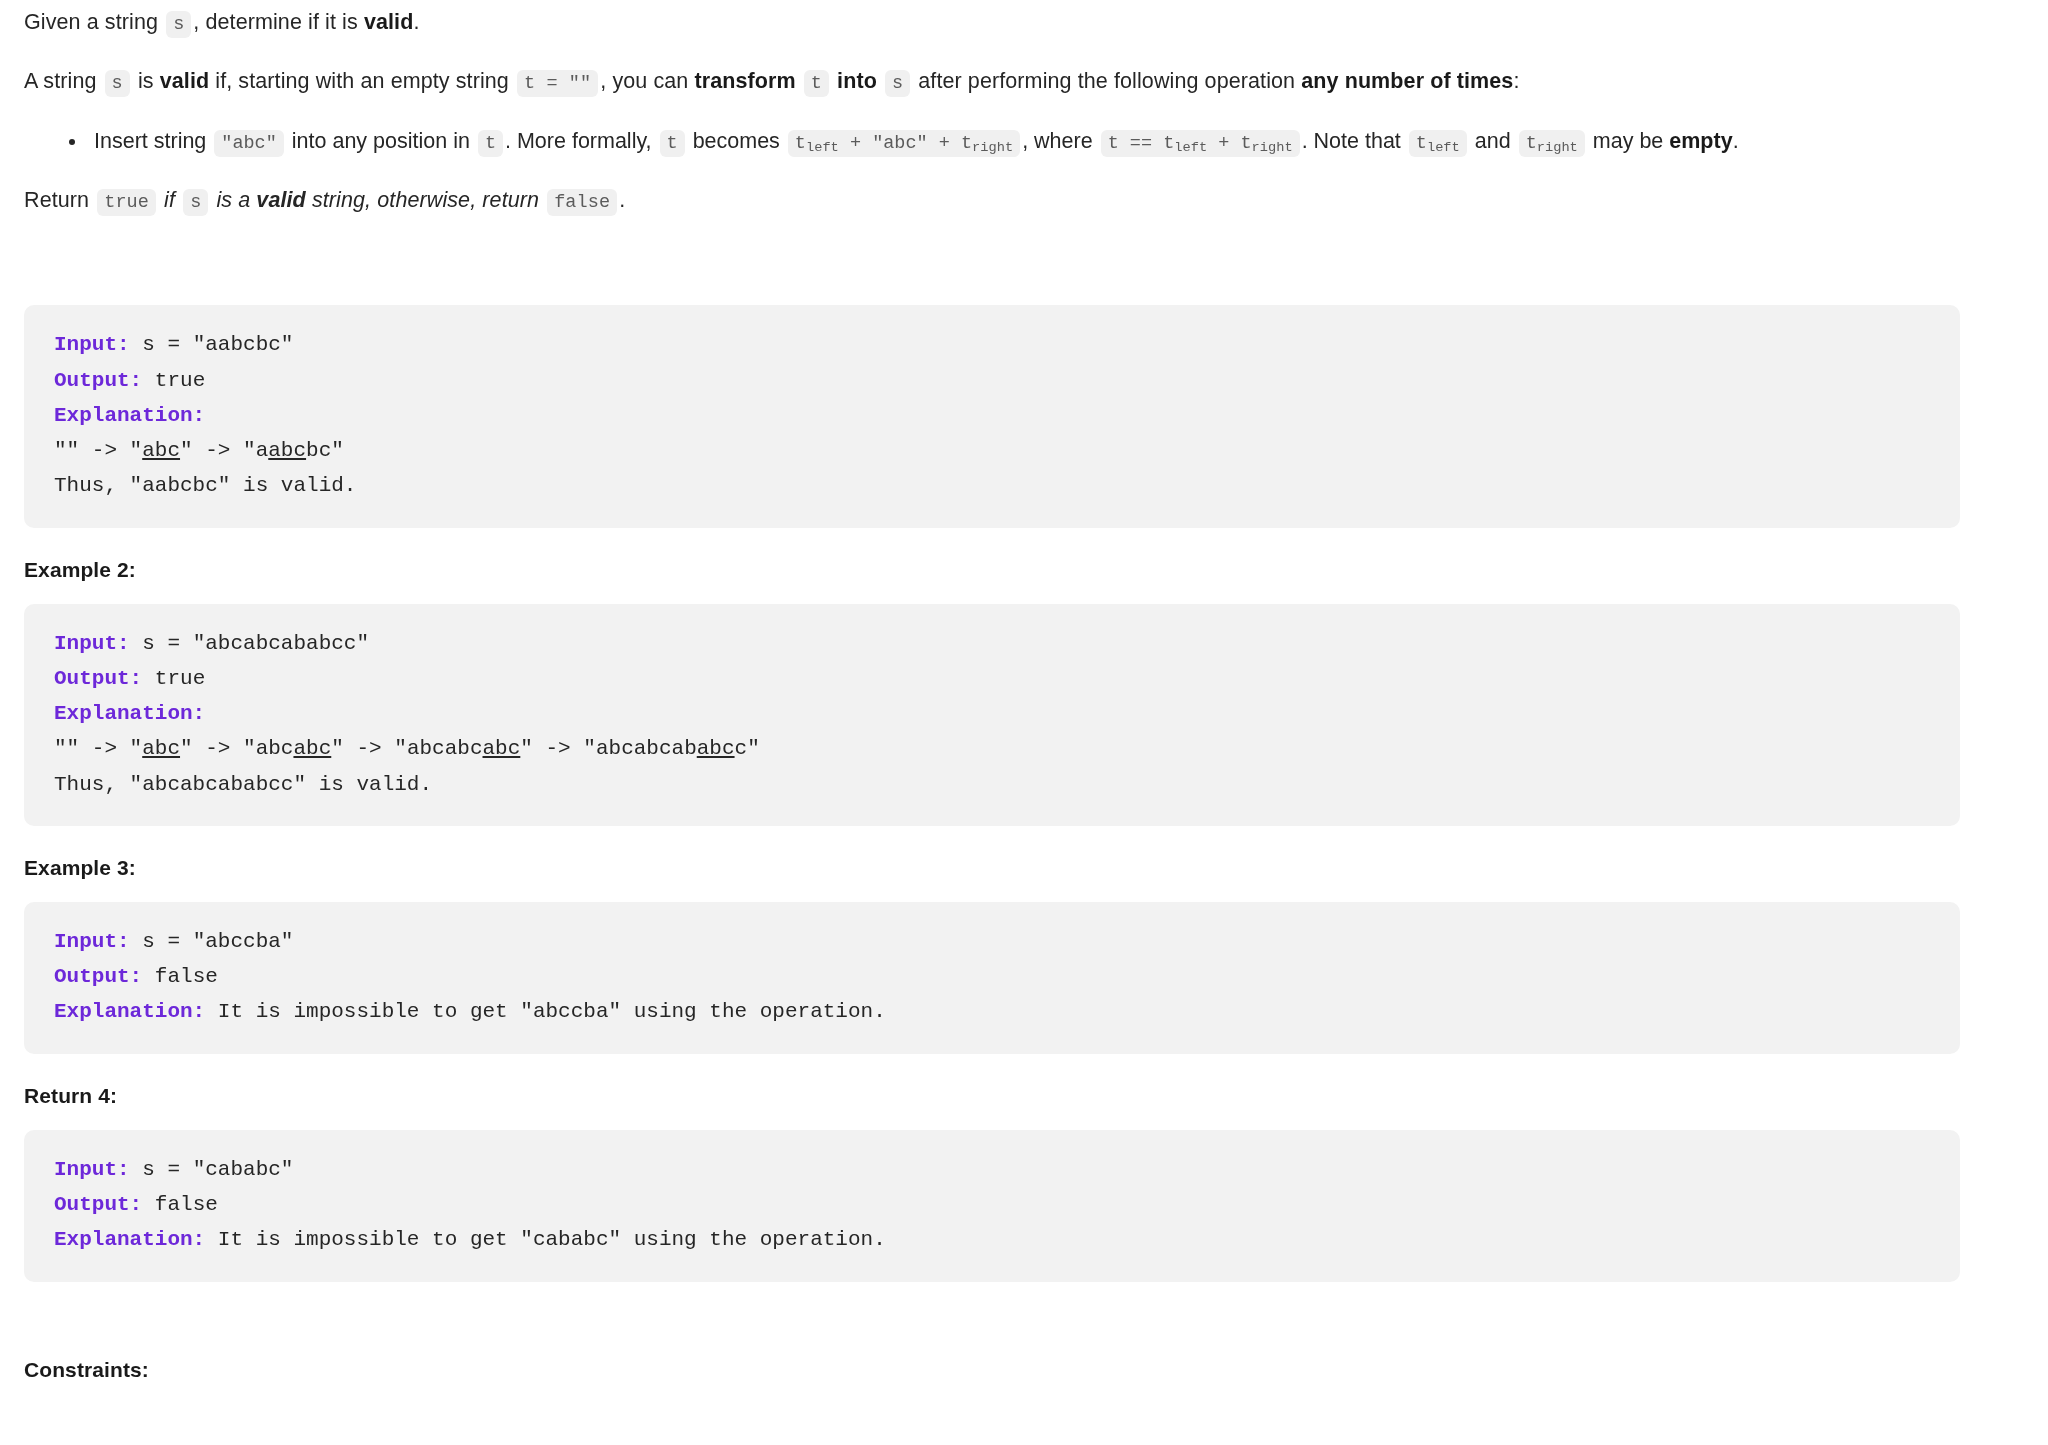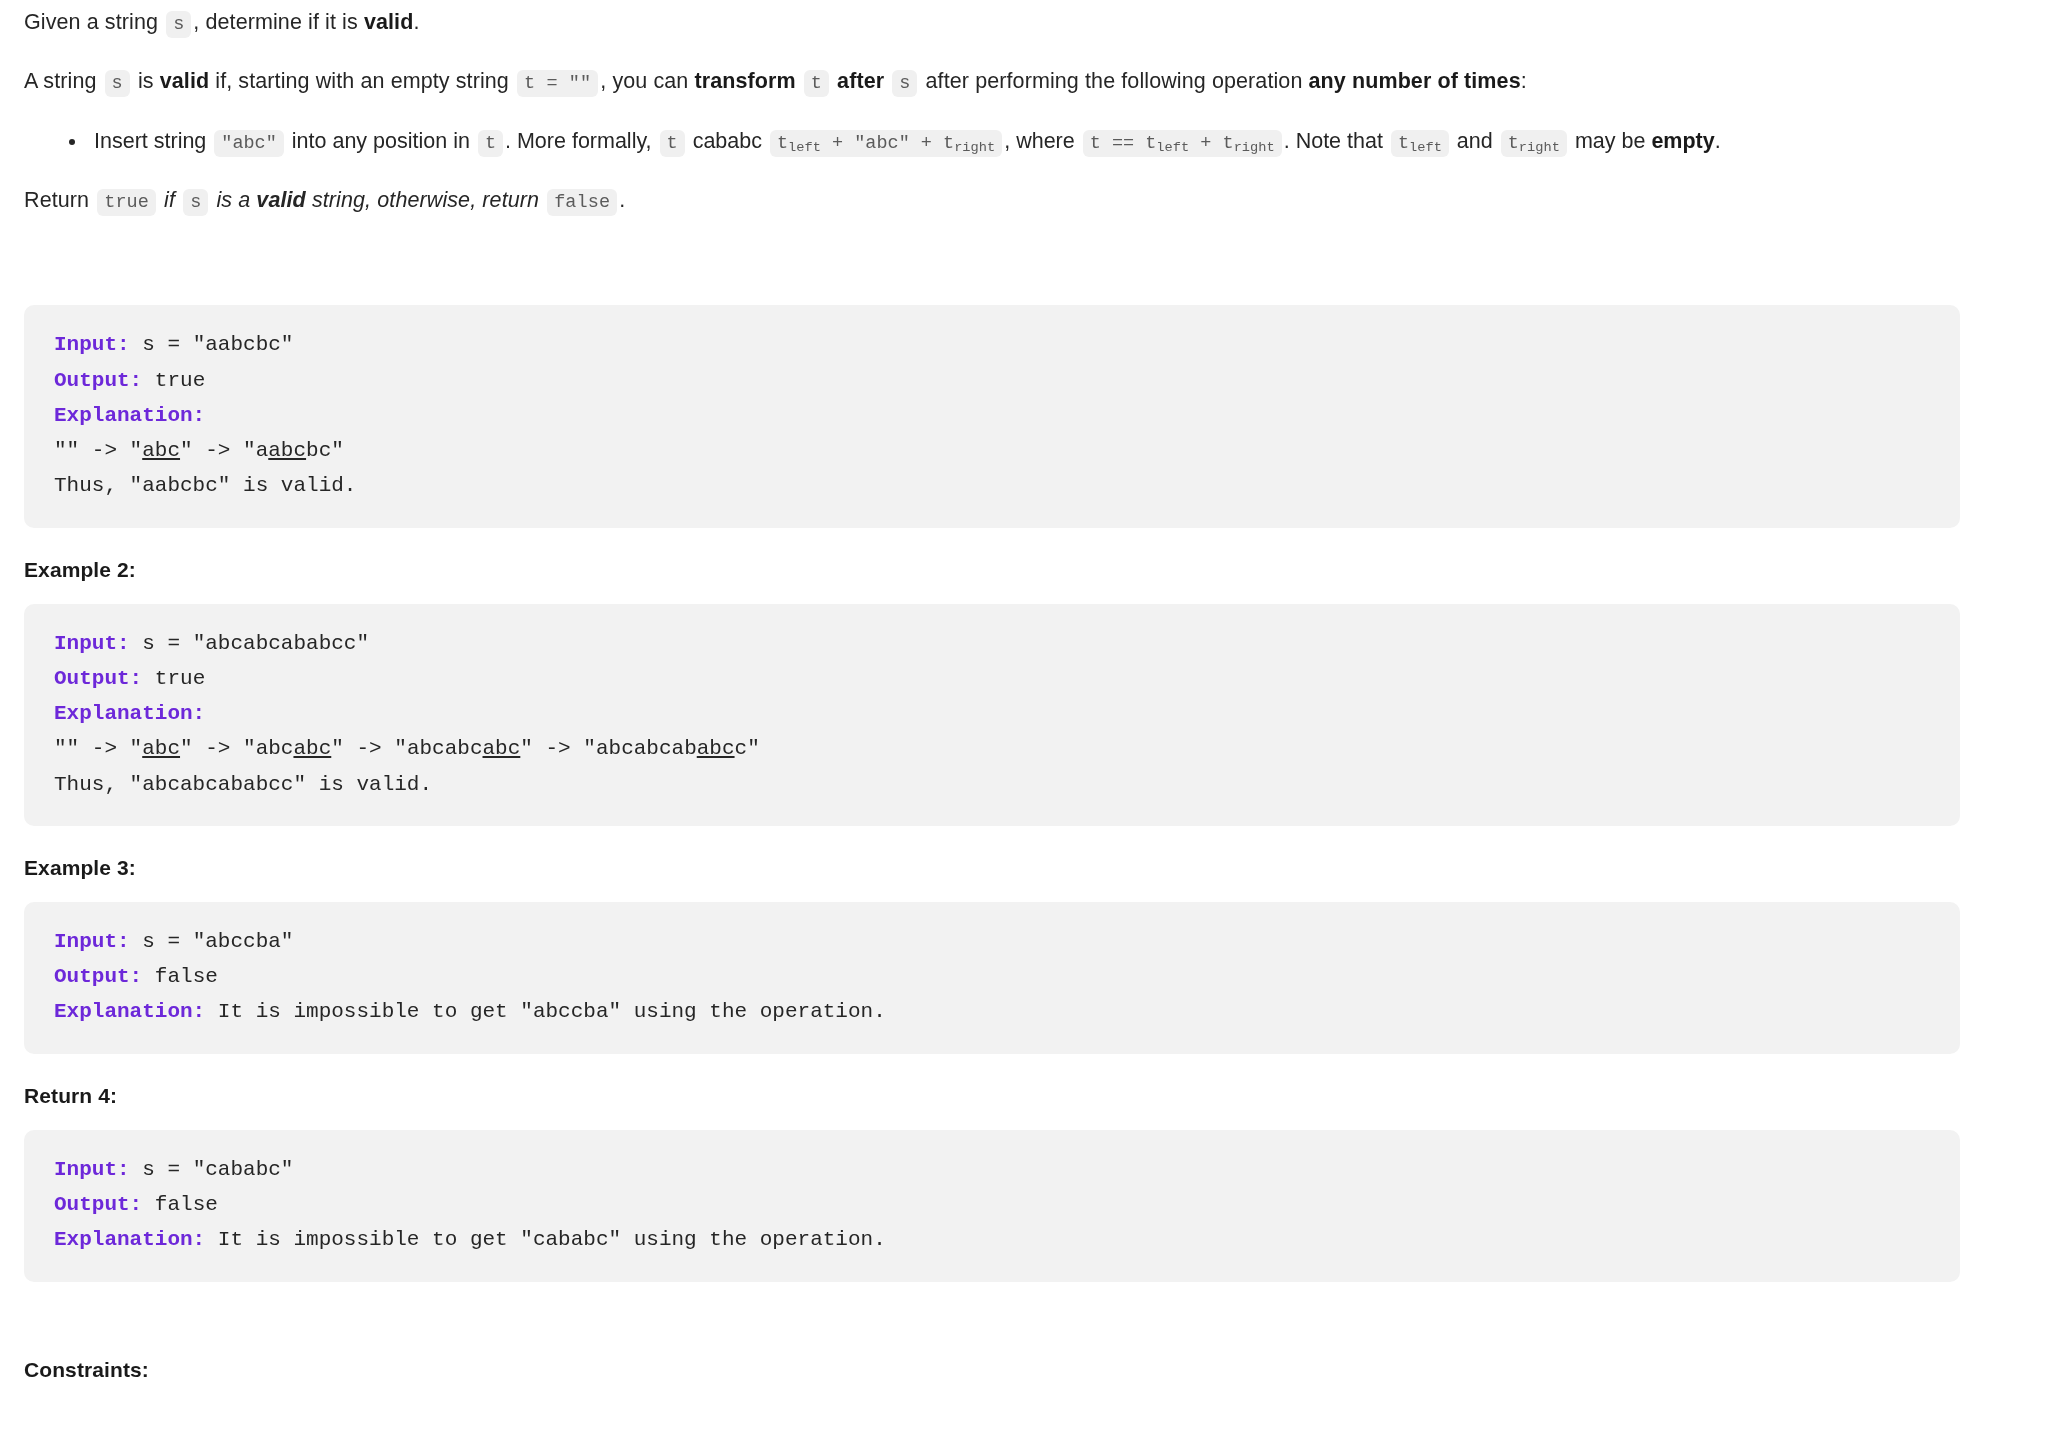--- a/index.html
+++ b/index.html
@@ -110,34 +110,34 @@
 
   <p class="para">
     <span>A string</span>
     <code class="chip">s</code>
     <span>is</span>
     <b>valid</b>
     <span>if, starting with an empty string</span>
     <code class="chip">t = ""</code><span>, you can</span>
     <b>transform</b>
     <code class="chip">t</code>
-    <b>after</b>
+    <b>into</b>
     <code class="chip">s</code>
     <span>after performing the following operation</span>
     <b>any number of times</b><span>:</span>
   </p>
 
   <ul class="bullets">
     <li>
       <span>Insert string</span>
       <code class="chip">"abc"</code>
       <span>into any position in</span>
       <code class="chip">t</code><span>. More formally,</span>
       <code class="chip">t</code>
-      <span>cababc</span>
+      <span>becomes</span>
       <code class="chip">t<sub>left</sub> + "abc" + t<sub>right</sub></code><span>, where</span>
       <code class="chip">t == t<sub>left</sub> + t<sub>right</sub></code><span>. Note that</span>
       <code class="chip">t<sub>left</sub></code>
       <span>and</span>
       <code class="chip">t<sub>right</sub></code>
       <span>may be</span>
       <b>empty</b><span>.</span>
     </li>
   </ul>
 

